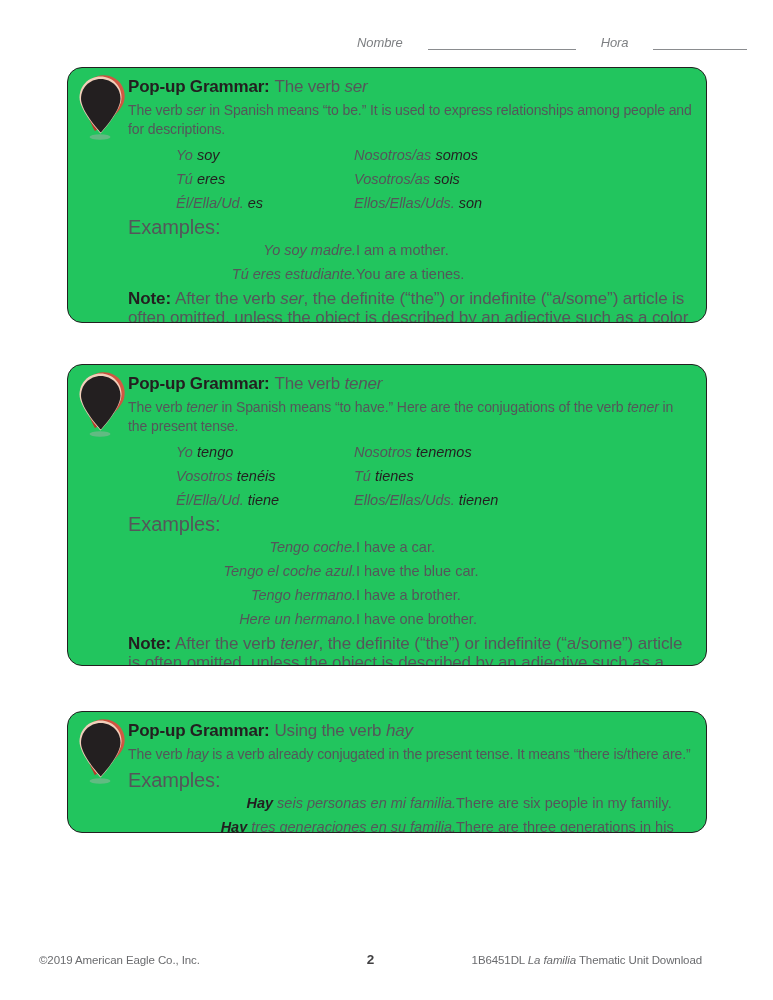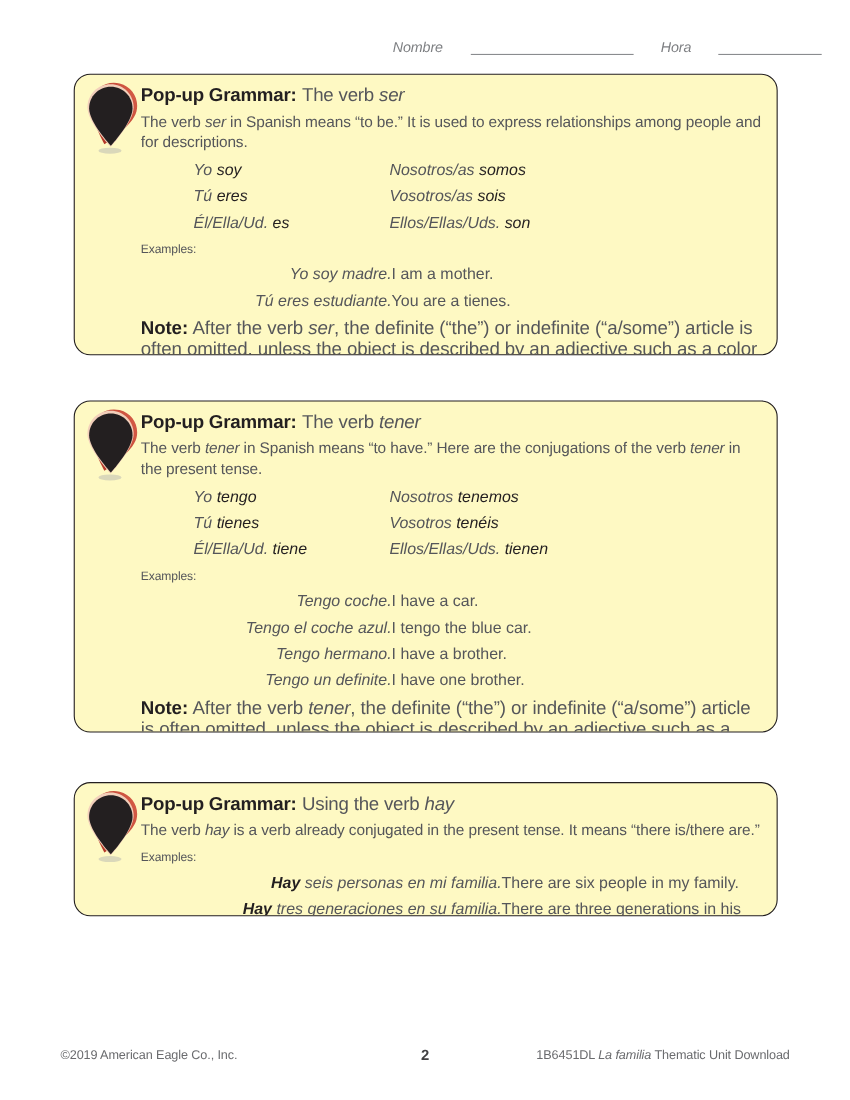--- a/index.html
+++ b/index.html
@@ -22,57 +22,57 @@
     letter-spacing:-0.1px;
   }
   .blank { display:inline-block; height:15px; border-bottom:1.4px solid #8A8C8F; }
   .blank-nombre { width:148px; }
   .blank-hora   { width:94px;  }
 
   
   .gbox {
     position:absolute; left:67px; width:640px;
     border:1.6px solid #231F20; border-radius:15px;
-    background:#fef9c3; box-sizing:border-box; overflow:hidden;
+    background:#22c55e; box-sizing:border-box; overflow:hidden;
   }
   #box-ser   { top:67px;  height:256px; }
   #box-tener { top:364px; height:302px;padding-left:16px; }
   #box-hay   { top:711px; height:122px;padding-left:16px; }
 
   .pin { position:absolute; left:9px; top:6px; }
 
   .content { position:absolute; left:60px; right:13px; top:8px; }
 
   .box-title { font-size:17px; line-height:22px; color:#55565A; margin-bottom:3px; letter-spacing:-0.2px; }
   .box-title .tb { font-weight:bold; color:#231F20; }
   .box-title .tr { margin-left:5px; }
 
   .intro { margin:0 0 5px 0; font-size:14px; line-height:18.5px; letter-spacing:-0.1px; }
   .intro i, .note i { font-style:italic; }
 
   .conj { margin-left:48px; font-size:14.5px; font-style:italic; }
   .conj-row { display:grid; grid-template-columns:178px 1fr; line-height:24px; }
   .form { font-weight:normal; color:#231F20; font-style:italic; }
 
-  .ex-label { font-size:11px; line-height:22px; margin-top:1px; letter-spacing:-0.1px; }
+  .ex-label { font-size:20px; line-height:22px; margin-top:1px; letter-spacing:-0.1px; }
 
   .examples { margin-left:48px; font-size:14.5px; }
   .ex-row { display:grid; grid-template-columns:180px 1fr; line-height:24px; }
   #box-hay .ex-row { grid-template-columns:280px 1fr; }
   .es { font-style:italic;text-align:right; }
   .es-lead { font-weight:bold; font-style:italic; color:#231F20; }
   .en { font-style:normal; }
 
   .note { margin:4px 0 0 0; font-size:17px; line-height:18.5px; letter-spacing:-0.1px; }
   .note .nb { font-weight:bold; color:#231F20; }
   .note .nt { margin-left:4px; }
 
   
   .footer {
-    position:absolute; top:952px; left:55px; width:663px; height:18px;
+    position:absolute; top:952px; left:39px; width:663px; height:18px;
     font-size:11.5px; color:#6A6B6E; letter-spacing:-0.1px;
   }
   .footer-left  { position:absolute; left:0; top:2px; }
   .footer-center{ position:absolute; left:0; right:0; top:0; text-align:center;
                   font-weight:bold; font-size:13.5px; color:#414042; }
   .footer-right { position:absolute; right:0; top:2px; }
 </style>
 </head>
 <body>
 
@@ -153,44 +153,44 @@
       <div class="box-title">
         <span class="tb">Pop-up Grammar:</span><span class="tr"><span>The verb </span><i>tener</i></span>
       </div>
       <p class="intro"><span>The verb </span><i>tener</i><span> in Spanish means “to have.” Here are the conjugations of the verb </span><i>tener</i><span> in the present tense.</span></p>
       <div class="conj">
         <div class="conj-row">
           <span><span>Yo</span> <b class="form">tengo</b></span>
           <span><span>Nosotros</span> <b class="form">tenemos</b></span>
         </div>
         <div class="conj-row">
+          <span><span>Vosotros</span> <b class="form">tenéis</b></span>
           <span><span>Tú</span> <b class="form">tienes</b></span>
-          <span><span>Vosotros</span> <b class="form">tenéis</b></span>
         </div>
         <div class="conj-row">
           <span><span>Él/Ella/Ud.</span> <b class="form">tiene</b></span>
           <span><span>Ellos/Ellas/Uds.</span> <b class="form">tienen</b></span>
         </div>
       </div>
       <div class="ex-label">Examples:</div>
       <div class="examples">
         <div class="ex-row">
           <span class="es">Tengo coche.</span>
           <span class="en">I have a car.</span>
         </div>
         <div class="ex-row">
           <span class="es">Tengo el coche azul.</span>
-          <span class="en">I tengo the blue car.</span>
+          <span class="en">I have the blue car.</span>
         </div>
         <div class="ex-row">
           <span class="es">Tengo hermano.</span>
           <span class="en">I have a brother.</span>
         </div>
         <div class="ex-row">
-          <span class="es">Tengo un definite.</span>
+          <span class="es">Here un hermano.</span>
           <span class="en">I have one brother.</span>
         </div>
       </div>
       <p class="note"><span class="nb">Note:</span><span class="nt"><span>After the verb </span><i>tener</i><span>, the definite (“the”) or indefinite (“a/some”) article is often omitted, unless the object is described by an adjective such as a color or number.</span></span></p>
     </div>
   </section>
 
   <section class="gbox" id="box-hay">
     <svg class="pin" width="50" height="67" viewBox="0 0 100 134">
       <defs>

